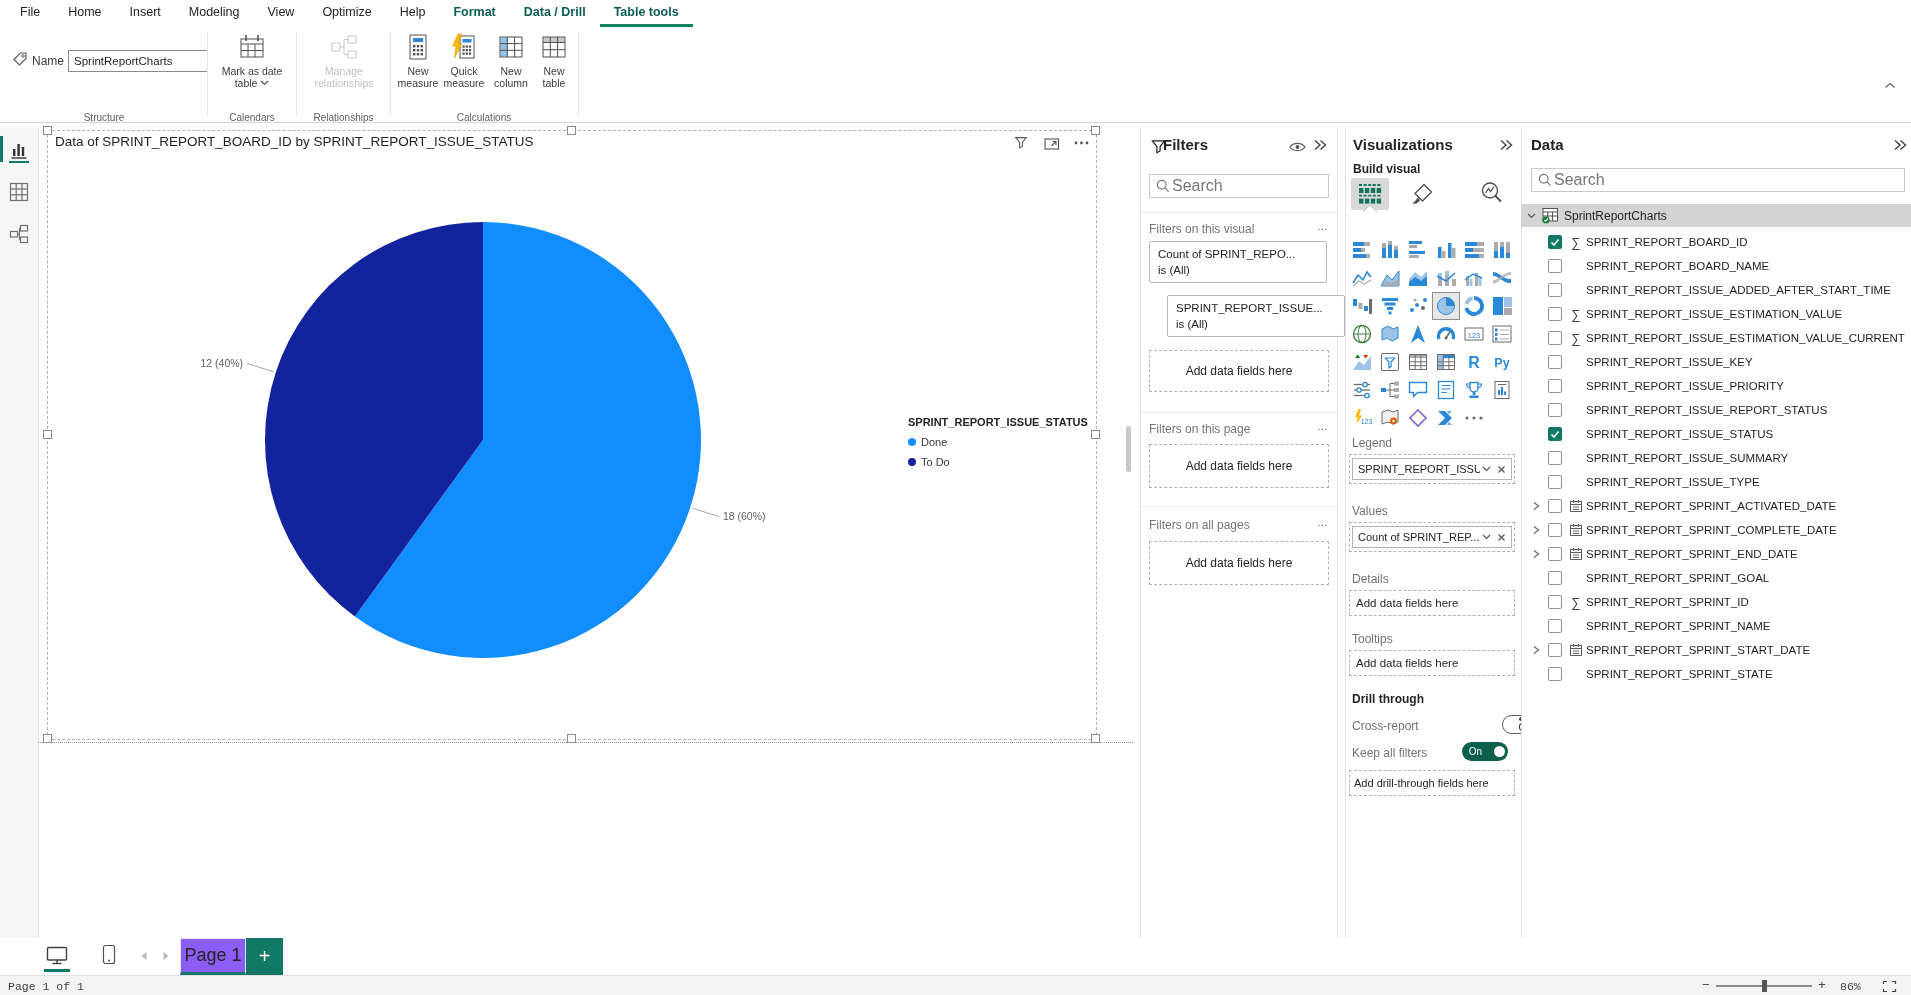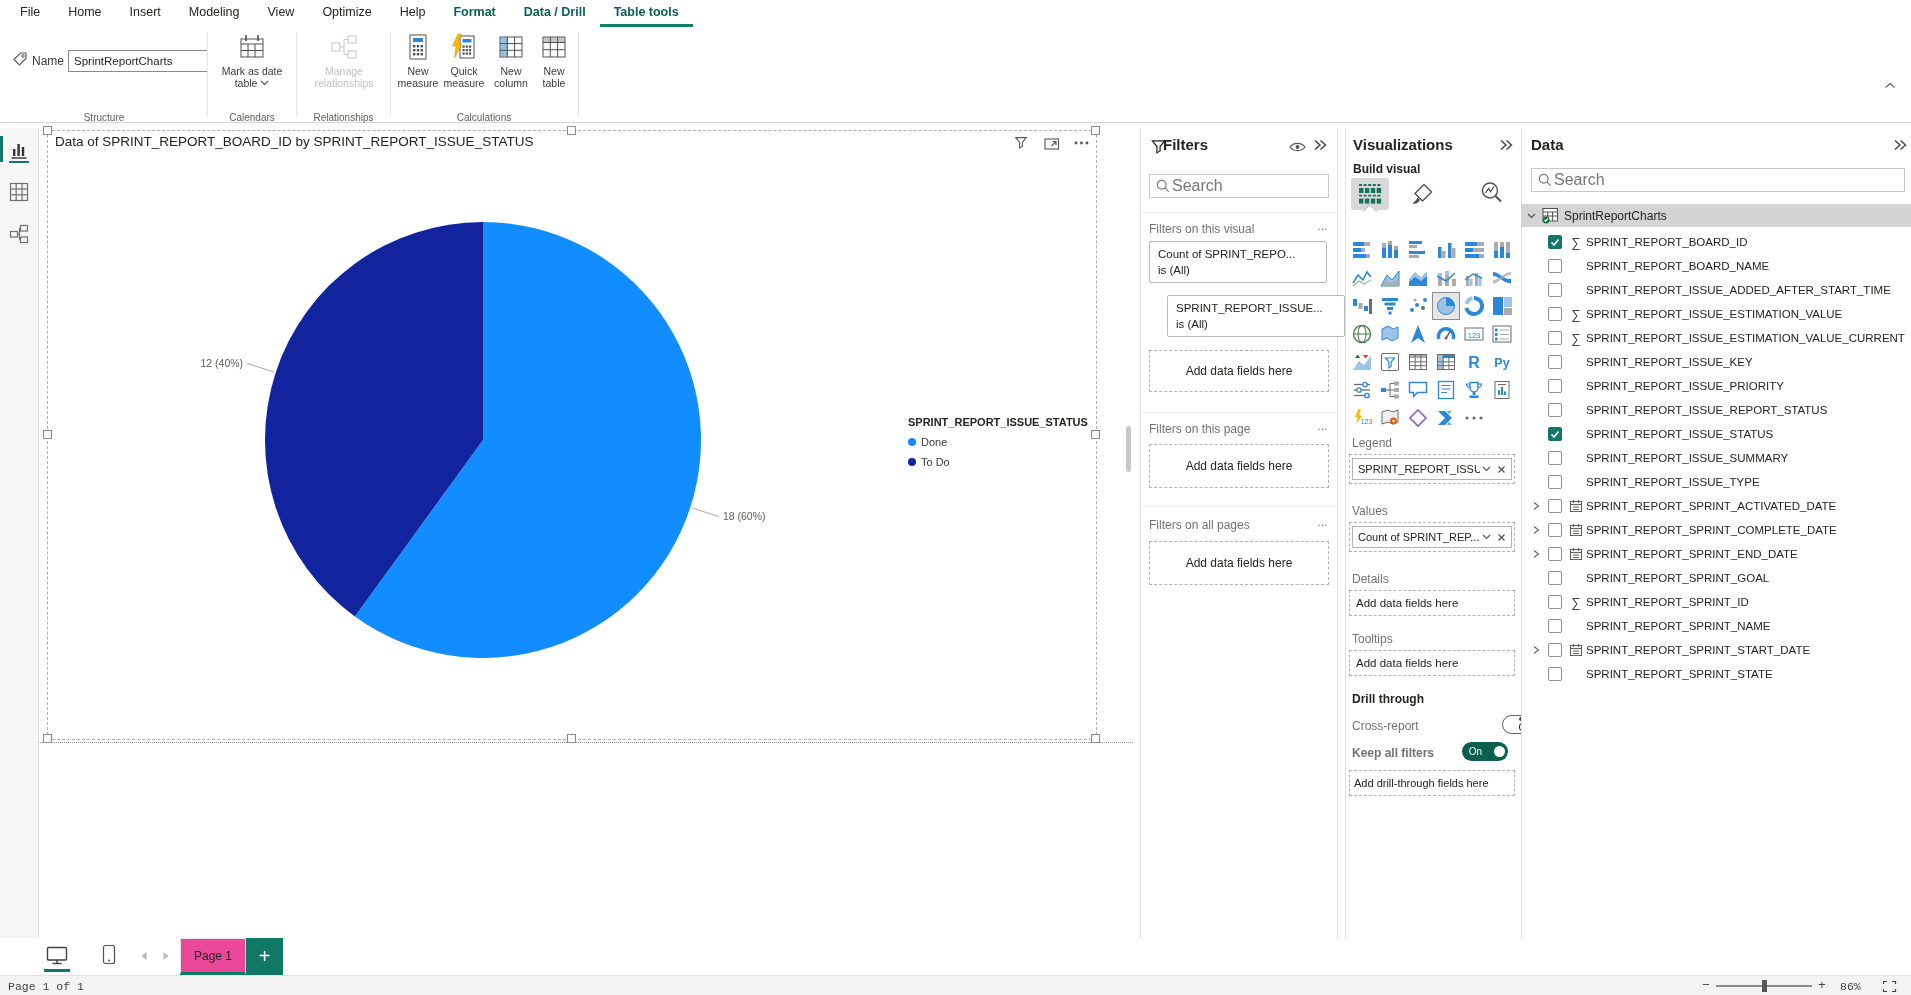--- a/index.html
+++ b/index.html
@@ -73,21 +73,21 @@
   #fields-list{position:absolute;left:1521px;top:230px;width:390px;}
   .frow{height:24px;display:flex;align-items:center;cursor:pointer;}
   .frow .slot-chev{width:14px;margin-left:8px;display:flex;justify-content:center;}
   .frow .cb{width:14px;height:14px;border:1px solid #8f8f8f;border-radius:2px;background:#fff;box-sizing:border-box;margin-left:5px;display:flex;align-items:center;justify-content:center;flex:none;}
   .frow .cb.checked{background:#117865;border-color:#117865;}
   .frow .slot-type{width:20px;margin-left:4px;display:flex;justify-content:center;align-items:center;color:#444;font-size:13px;}
   .frow .flabel{font-size:11.5px;color:#252423;white-space:nowrap;}
 
   
   #pagebar{position:absolute;left:0;top:938px;width:1911px;height:37px;background:#fff;}
-  #page-tab{position:absolute;left:180px;top:0;width:66px;height:34px;background:#ec4899;border:1px solid #e4e4e4;border-bottom:3px solid #117865;display:flex;align-items:center;justify-content:center;font-size:12px;cursor:pointer;box-sizing:border-box;height:37px;}
+  #page-tab{position:absolute;left:180px;top:0;width:66px;height:34px;background:#8b5cf6;border:1px solid #e4e4e4;border-bottom:3px solid #117865;display:flex;align-items:center;justify-content:center;font-size:18px;cursor:pointer;box-sizing:border-box;height:37px;}
   #new-page-btn{position:absolute;left:246px;top:0;width:37px;height:37px;background:#117865;color:#fff;font-size:20px;display:flex;align-items:center;justify-content:center;cursor:pointer;}
   #statusbar{position:absolute;left:0;top:975px;width:1911px;height:20px;background:#f3f3f3;border-top:1px solid #e0e0e0;font-size:11.5px;color:#444;font-family:Liberation Mono, monospace;}
   .caret-up-diamond{position:absolute;width:9px;height:9px;background:#fff;border-left:1px solid #bdbdbd;border-top:1px solid #bdbdbd;transform:rotate(45deg);}
 </style>
 </head>
 <body>
 
 <div id="app">
 
   <div id="tabsbar">
@@ -840,21 +840,21 @@
 
   <span class="abs section-label" style="left:1352px;top:632px;">Tooltips</span>
   <div class="dashbox" style="left:1349px;top:650px;width:166px;height:26px;line-height:24px;padding-left:6px;font-size:11.5px;">Add data fields here</div>
 
   <span class="abs" style="left:1352px;top:692px;font-size:12px;font-weight:bold;">Drill through</span>
   <span class="abs section-label" style="left:1352px;top:719px;">Cross-report</span>
   <div class="toggle off" style="left:1502px;top:715px;flex-direction:column;">
     <span class="knob"></span>
     <span class="tlabel">Off</span>
   </div>
-  <span class="abs section-label" style="left:1352px;top:746px;font-weight:bold;">Keep all filters</span>
+  <span class="abs section-label" style="left:1352px;top:746px;">Keep all filters</span>
   <div class="toggle on" style="left:1462px;top:742px;">
     <span class="knob"></span>
     <span class="tlabel">On</span>
   </div>
   <div class="dashbox" style="left:1349px;top:770px;width:166px;height:26px;line-height:24px;padding-left:4px;font-size:11px;white-space:nowrap;">Add drill-through fields here</div>
 
   <div class="pane abs" style="left:1521px;top:128px;width:390px;height:810px;">
     <span class="abs pane-title" style="left:9px;top:8px;">Data</span>
     <span class="abs" style="left:371px;top:11px;cursor:pointer;">
         <svg width="14" height="12" viewBox="0 0 14 12">

